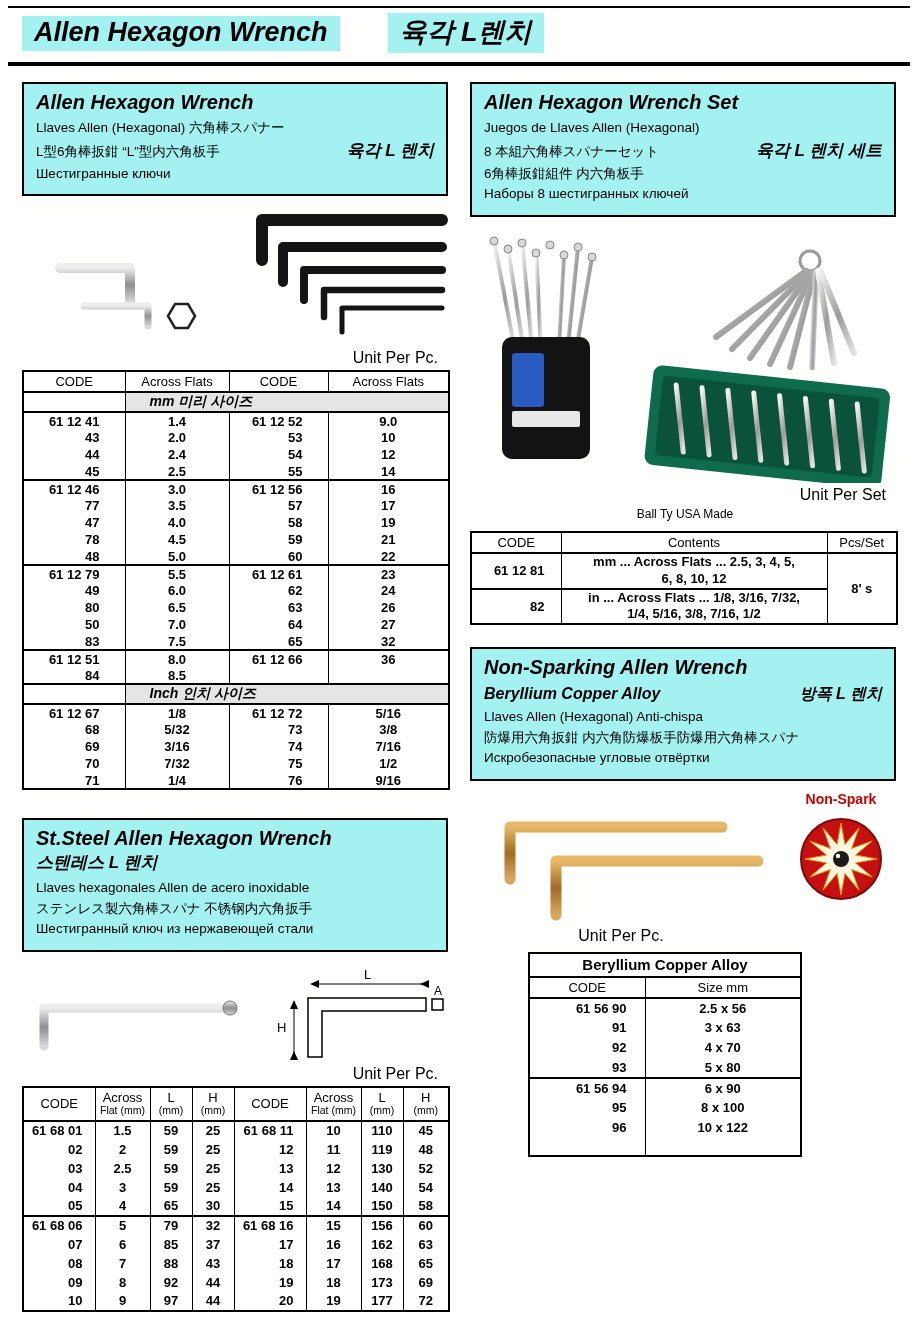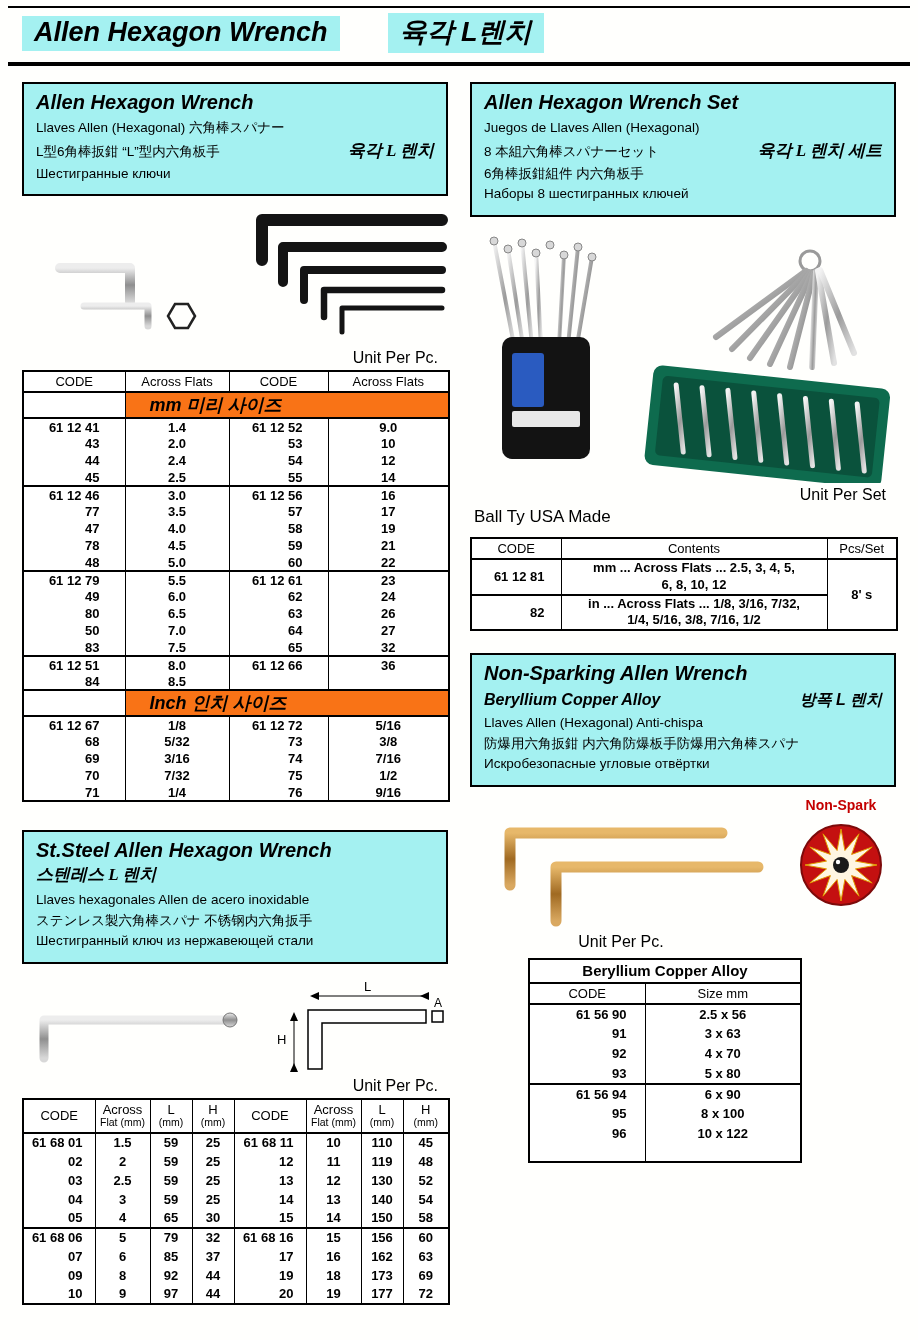--- a/index.html
+++ b/index.html
@@ -13,36 +13,36 @@
   .title-bar h1 { margin:0; font-size:27px; font-weight:bold; font-style:italic; display:flex; align-items:baseline; gap:48px; }
   .hl { background:#a4f1f1; padding:1px 12px 3px; }
   
   .columns { display:flex; gap:22px; padding:16px 14px 0; }
   .col { width:426px; flex:0 0 426px; }
   
   .info-box { border:2.5px solid #000; background:#a4f1f1; padding:7px 12px 9px; }
   .info-box h2 { margin:0 0 5px; font-size:20px; font-style:italic; font-weight:bold; }
   .info-box .ln { margin:3px 0; font-size:13.5px; line-height:1.3; }
   .split { display:flex; justify-content:space-between; align-items:baseline; gap:6px; }
-  .kr-strong { font-size:17px; font-weight:bold; font-style:italic; white-space:nowrap;font-family:Liberation Serif, serif; }
+  .kr-strong { font-size:17px; font-weight:bold; font-style:italic; white-space:nowrap; }
   .sub-title { font-size:16px; font-weight:bold; font-style:italic; margin:2px 0 3px; }
   
   .unit { text-align:right; font-size:16px; margin:3px 10px 3px 0; }
-  .note { font-size:17px; margin:0 0 10px 4px; }
+  .note { font-size:12px; margin:0 0 10px 4px;text-align:center; }
   .fig { margin:8px 0 0; }
   
   table.grid { border-collapse:collapse; width:100%; table-layout:fixed; border:2.5px solid #000; background:#fff; }
   .grid th, .grid td { border-left:1.5px solid #000; padding:0 2px; font-size:13px; overflow:hidden; }
   .grid thead th { border-bottom:2px solid #000; font-weight:normal; height:21px; text-align:center; }
   .grid tbody td { font-weight:bold; height:17px; }
   .grid td.c-code { text-align:right; padding-right:25px; white-space:nowrap; }
   .grid td.c-val  { text-align:center; }
   tr.sep td { border-top:2px solid #000; }
   tr.bandrow td { border-top:2px solid #000; border-bottom:2px solid #000; height:20px; }
-  td.band-fill { background:#f97316; font-style:italic; font-weight:bold; font-size:18px; text-align:left; padding-left:24px; }
+  td.band-fill { background:#e5e5e5; font-style:italic; font-weight:bold; font-size:14px; text-align:left; padding-left:24px; }
   
   .st-table td.c-code { padding-right:12px; }
   .st-table tbody td { height:19px; }
   .st-table thead th { height:34px; vertical-align:middle; line-height:1.1; }
   .st-table th .sub { font-size:10.5px; display:block; }
   
   .set-table td { height:38px; vertical-align:middle; }
   .set-table td.c-code { padding-right:16px; }
   .set-table .contents div { text-align:center; line-height:1.3; }
   .set-table td.pcs { text-align:center; }
@@ -446,20 +446,30 @@
               <td class="c-code">07</td>
               <td class="c-val">6</td>
               <td class="c-val">85</td>
               <td class="c-val">37</td>
               <td class="c-code">17</td>
               <td class="c-val">16</td>
               <td class="c-val">162</td>
               <td class="c-val">63</td>
             </tr>
 
+            <tr>
+              <td class="c-code">08</td>
+              <td class="c-val">7</td>
+              <td class="c-val">88</td>
+              <td class="c-val">43</td>
+              <td class="c-code">18</td>
+              <td class="c-val">17</td>
+              <td class="c-val">168</td>
+              <td class="c-val">65</td>
+            </tr>
 
             <tr>
               <td class="c-code">09</td>
               <td class="c-val">8</td>
               <td class="c-val">92</td>
               <td class="c-val">44</td>
               <td class="c-code">19</td>
               <td class="c-val">18</td>
               <td class="c-val">173</td>
               <td class="c-val">69</td>

